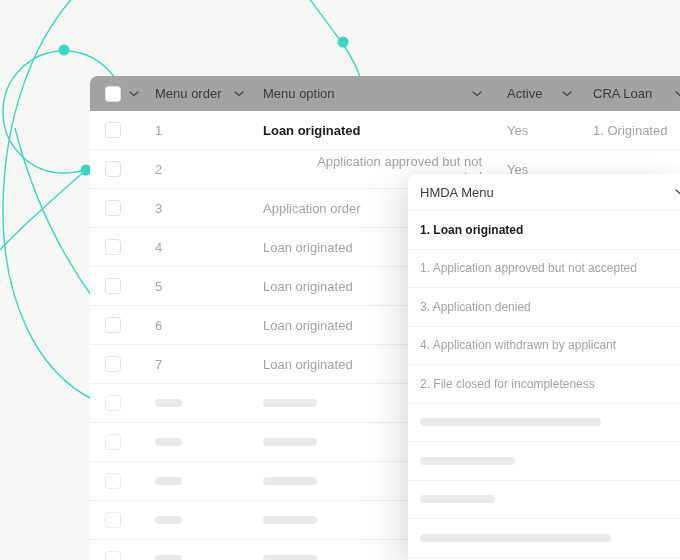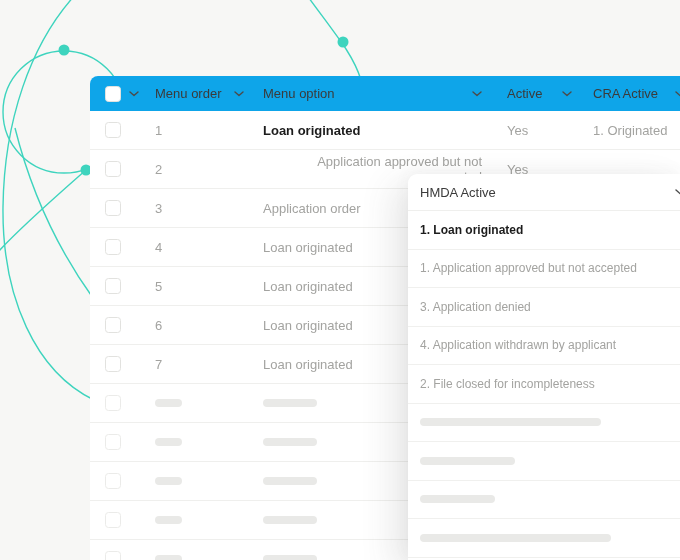--- a/index.html
+++ b/index.html
@@ -5,21 +5,21 @@
   html,body{margin:0;padding:0;}
   body{font-family:"Liberation Sans","DejaVu Sans",sans-serif;}
   #screen{position:relative;width:680px;height:560px;overflow:hidden;background:#f7f7f5;}
 
   
   #decor{position:absolute;left:0;top:0;z-index:0;}
 
   
   .table{position:absolute;left:90px;top:76px;width:590px;height:484px;z-index:1;
          background:#ffffff;border-top-left-radius:8px;overflow:hidden;}
-  .thead{display:flex;align-items:center;height:35px;background:#0ea5e9;
+  .thead{display:flex;align-items:center;height:35px;background:#a3a3a3;
          font-size:13px;color:#3b3b3b;font-weight:500;}
   .trow{display:flex;align-items:center;height:39px;box-sizing:border-box;
         background:#fff;border-bottom:1px solid #efefed;font-size:13px;color:#a3a3a0;}
   .c{display:flex;align-items:center;box-sizing:border-box;flex:none;}
   .c1{width:56px;padding-left:15px;gap:8px;}
   .c2{width:108px;padding-left:9px;padding-right:10px;justify-content:space-between;}
   .c3{width:244px;padding-left:9px;padding-right:16px;justify-content:space-between;text-align:right;}
   .c4{width:86px;padding-left:9px;padding-right:12px;justify-content:space-between;}
   .c5{flex:1 1 auto;padding-left:9px;justify-content:space-between;}
   .em{color:#1c1c1c;font-weight:700;}
@@ -96,21 +96,21 @@
       </div>
       <div class="c c4">
         <span>Active</span>
         <span class="chev">
           <svg width="10" height="6">
               <polyline points="1,1 5,4.6 9,1" stroke="#4b4b4b" stroke-width="1.4" fill="none" stroke-linecap="round" stroke-linejoin="round"></polyline>
             </svg>
         </span>
       </div>
       <div class="c c5">
-        <span>CRA Active</span>
+        <span>CRA Loan</span>
         <span class="chev clip">
           <svg width="10" height="6">
               <polyline points="1,1 5,4.6 9,1" stroke="#4b4b4b" stroke-width="1.4" fill="none" stroke-linecap="round" stroke-linejoin="round"></polyline>
             </svg>
         </span>
       </div>
     </div>
 
     <div class="trow">
       <div class="c c1">
@@ -300,21 +300,21 @@
       <div class="c c3">
           <span class="sk sk-option"></span>
         </div>
       <div class="c c4"></div>
         <div class="c c5"></div>
     </div>
   </div>
 
   <div class="dropdown">
     <div class="dd-head">
-      <span>HMDA Active</span>
+      <span>HMDA Menu</span>
       <span class="chev clip">
         <svg width="10" height="6">
             <polyline points="1,1 5,4.6 9,1" stroke="#4b4b4b" stroke-width="1.4" fill="none" stroke-linecap="round" stroke-linejoin="round"></polyline>
           </svg>
       </span>
     </div>
     <div class="dd-opt selected">1. Loan originated</div>
     <div class="dd-opt">1. Application approved but not accepted</div>
     <div class="dd-opt">3. Application denied</div>
     <div class="dd-opt">4. Application withdrawn by applicant</div>

